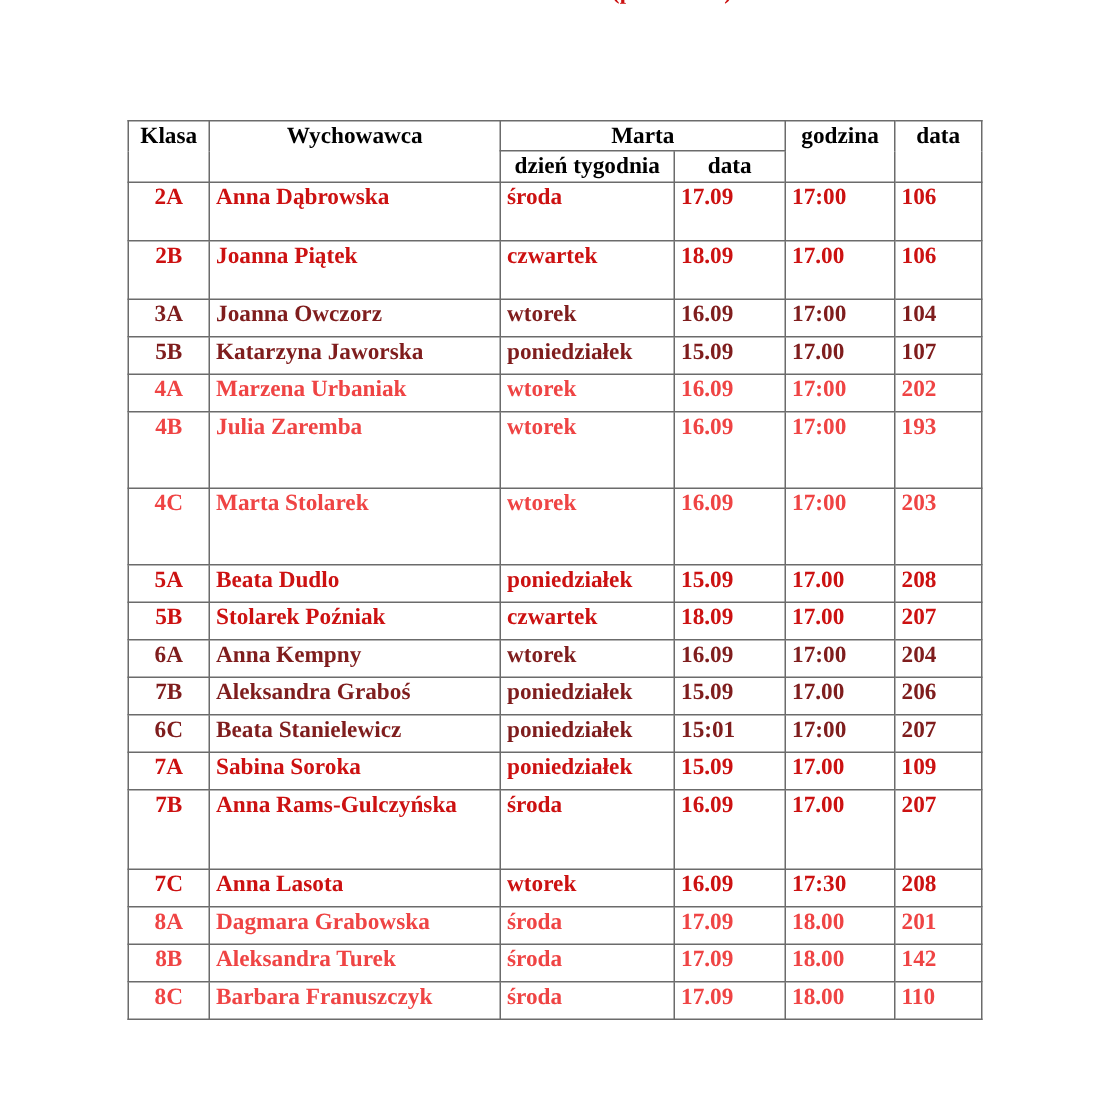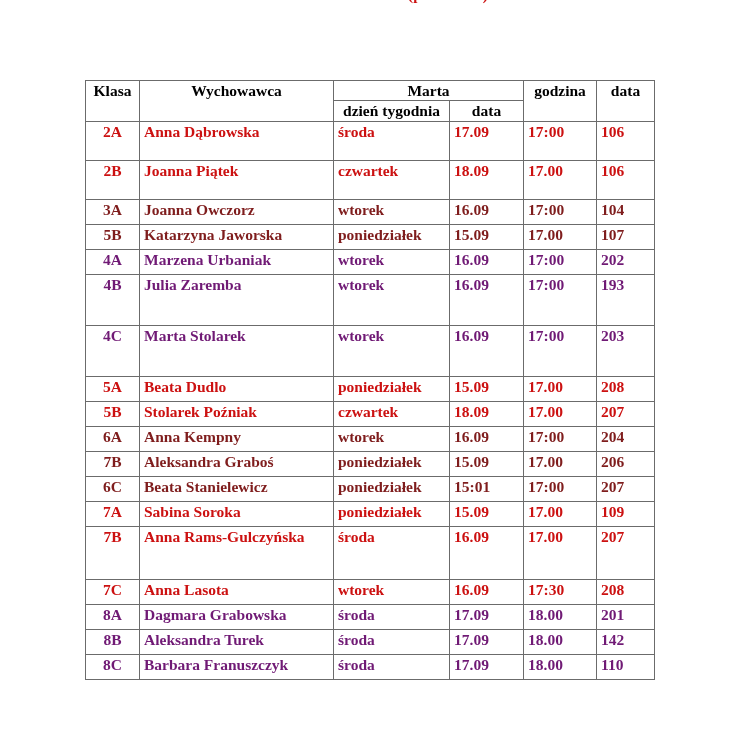--- a/index.html
+++ b/index.html
@@ -74,21 +74,21 @@
 
   td.klasa { text-align: center; }
   td.wych  { text-align: left; }
   td.dzien { text-align: left; }
   td.data  { text-align: left; }
   td.godz  { text-align: left; }
   td.sala  { text-align: left; }
 
   
   tr.clr-red   td { color: #CC1111; }
-  tr.clr-blue  td { color: #701a75; }
+  tr.clr-blue  td { color: #ef4444; }
   tr.clr-black td { color: #7f1d1d; }
 
   
   tr.h-tall   td { height: 36px; }
   tr.h-normal td { height: 22px; }
   tr.h-xtall  td { height: 48px; }
   tr.h-two    td { height: 50px; }
 </style>
 </head>
 <body>

